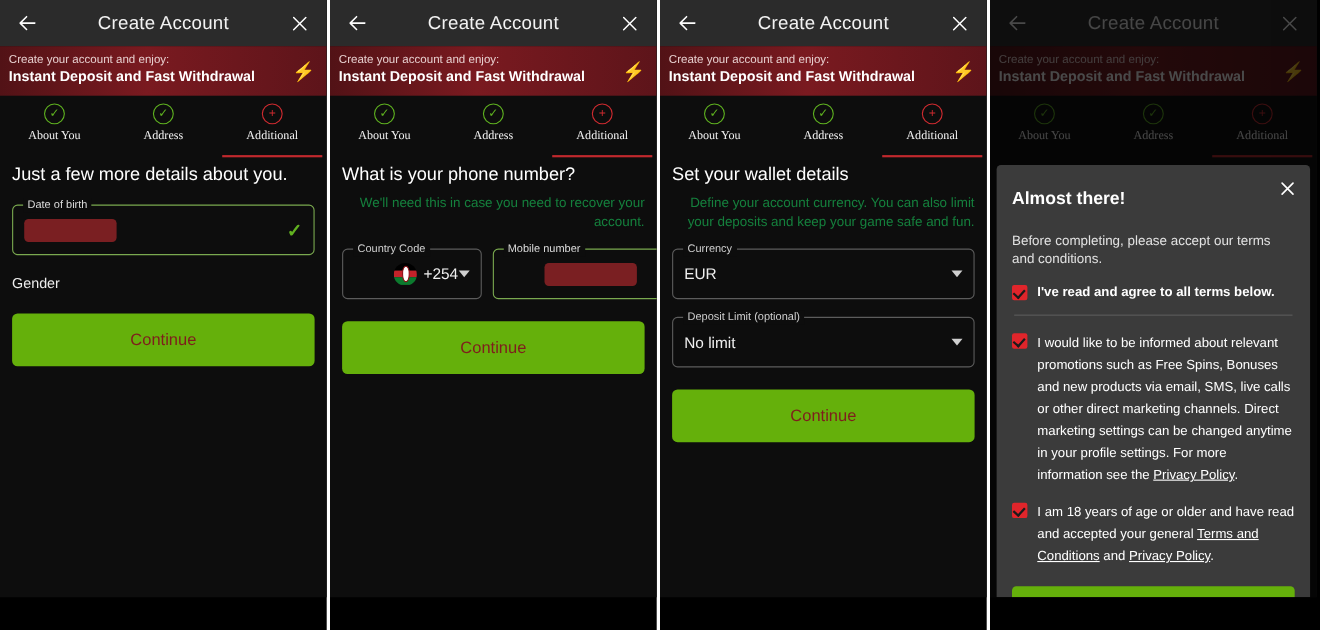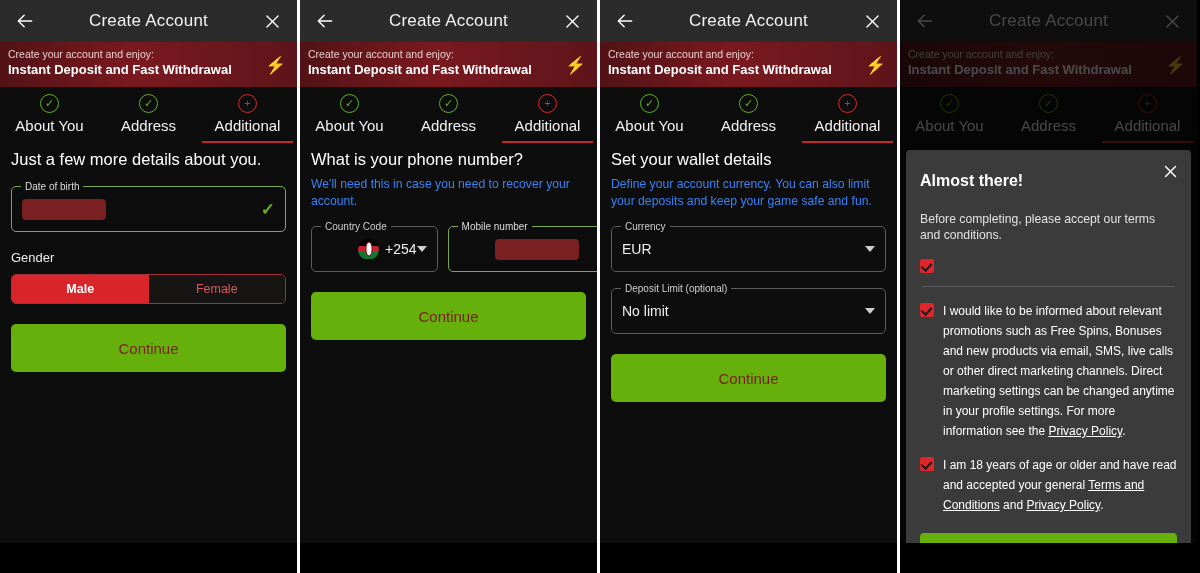--- a/index.html
+++ b/index.html
@@ -52,31 +52,31 @@
   
   .steps { display: flex; height: 52px; padding-top: 7px; }
   .step { flex: 1; display: flex; flex-direction: column; align-items: center;
           position: relative; }
   .step-circle {
     width: 19px; height: 19px; border-radius: 50%;
     border: 1.6px solid #5fb220; display: flex; align-items: center;
     justify-content: center; color: #5fb220; font-size: 11px; line-height: 1;
   }
   .step.pending .step-circle { border-color: #cf2b30; color: #cf2b30; }
-  .step-label { margin-top: 4px; color: #f0f0f0; font-size: 15px; }
+  .step-label { margin-top: 4px; color: #f0f0f0; font-size: 11px; font-family: Liberation Serif, serif; }
   .step.pending .step-label { color: #f2f2f2; }
   .step-underline {
     position: absolute; bottom: -4px; left: 4px; right: 4px;
     height: 2px; background: #c0282d;
   }
 
   
   .content { padding: 10px 11px 0 11px; }
   .headline { color: #ffffff; font-size: 16.5px; font-weight: 400; line-height: 21px; }
-  .subtext { color: #3b82f6; font-size: 12.2px; line-height: 17px; margin-top: 6px; }
+  .subtext { color: #15803d; font-size: 12.2px; line-height: 17px; margin-top: 6px; text-align: right; }
 
   
   .field {
     position: relative; margin-top: 16px;
     border: 1px solid #5c5c5c; border-radius: 5px;
     height: 46px; display: flex; align-items: center;
     padding: 0 10px;
   }
   .field.green { border-color: #7aa94f; }
   .field-label {
@@ -215,24 +215,20 @@
     <div class="content">
       <div class="headline">Just a few more details about you.</div>
 
       <div class="field green">
         <div class="field-label">Date of birth</div>
         <div class="redacted"></div>
         <div class="check">✓</div>
       </div>
 
       <div class="section-label">Gender</div>
-      <div class="seg">
-        <div class="seg-opt active">Male</div>
-        <div class="seg-opt">Female</div>
-      </div>
 
       <div class="btn-primary">Continue</div>
     </div>
   </div>
 
   <div class="divider"></div>
 
   <div class="panel">
     <div class="appbar">
       <div class="icon-btn">
@@ -404,20 +400,21 @@
       <div class="modal-close">
         <svg width="17" height="17" viewBox="0 0 24 24">
             <path d="M5 5l14 14M19 5L5 19" stroke="#fff" stroke-width="2.1" stroke-linecap="round"></path>
           </svg>
       </div>
       <div class="modal-title">Almost there!</div>
       <div class="modal-sub">Before completing, please accept our terms and conditions.</div>
 
       <div class="cb-row">
         <div class="cb"></div>
+        <div class="cb-text bold">I've read and agree to all terms below.</div>
       </div>
 
       <div class="modal-rule"></div>
 
       <div class="cb-row">
         <div class="cb"></div>
         <div class="cb-text">
           <span>I would like to be informed about relevant promotions such as Free Spins, Bonuses and new products via email, SMS, live calls or other direct marketing channels. Direct marketing settings can be changed anytime in your profile settings. For more information see the </span><a href="#">Privacy Policy</a><span>.</span>
         </div>
       </div>

